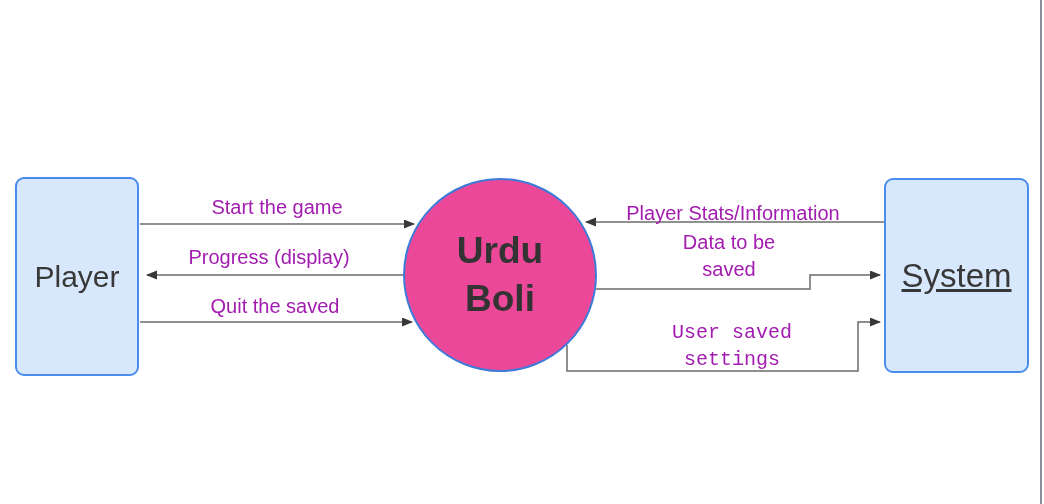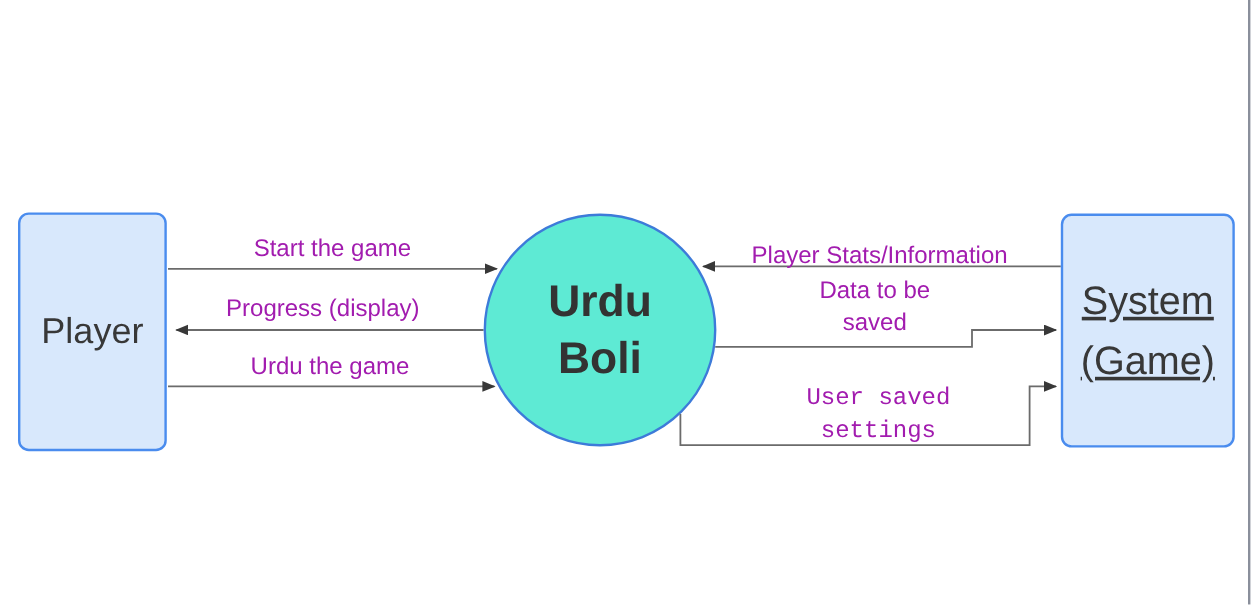--- a/index.html
+++ b/index.html
@@ -43,21 +43,21 @@
     font-size: 30px;
     line-height: 1.5;
   }
   .entity-player { left: 15px; top: 177px; width: 124px; height: 199px; }
   .entity-system { left: 884px; top: 178px; width: 145px; height: 195px; font-size: 33px; text-decoration: underline; }
   .process-circle {
     position: absolute;
     left: 403px; top: 178px;
     width: 194px; height: 194px;
     box-sizing: border-box;
-    background: #5eead4;
+    background: #ec4899;
     border: 2px solid #3D7BD9;
     border-radius: 50%;
     display: flex;
     align-items: center;
     justify-content: center;
     text-align: center;
     color: #333333;
     font-size: 37px;
     font-weight: bold;
     line-height: 1.3;
@@ -103,29 +103,28 @@
   <div class="process-circle">
     <span>
       <span>Urdu</span><br>
       <span>Boli</span>
     </span>
   </div>
 
   <div class="entity-box entity-system">
     <span>
       <span>System</span><br>
-      <span>(Game)</span>
     </span>
   </div>
 
   <div class="flow-label lbl-start">Start the game</div>
 
   <div class="flow-label lbl-progress">Progress (display)</div>
 
-  <div class="flow-label lbl-quit">Urdu the game</div>
+  <div class="flow-label lbl-quit">Quit the saved</div>
 
   <div class="flow-label lbl-stats">Player Stats/Information</div>
 
   <div class="flow-label lbl-data">
     <span>Data to be</span><br>
     <span>saved</span>
   </div>
 
   <div class="flow-label lbl-settings">
     <span>User saved</span><br>

